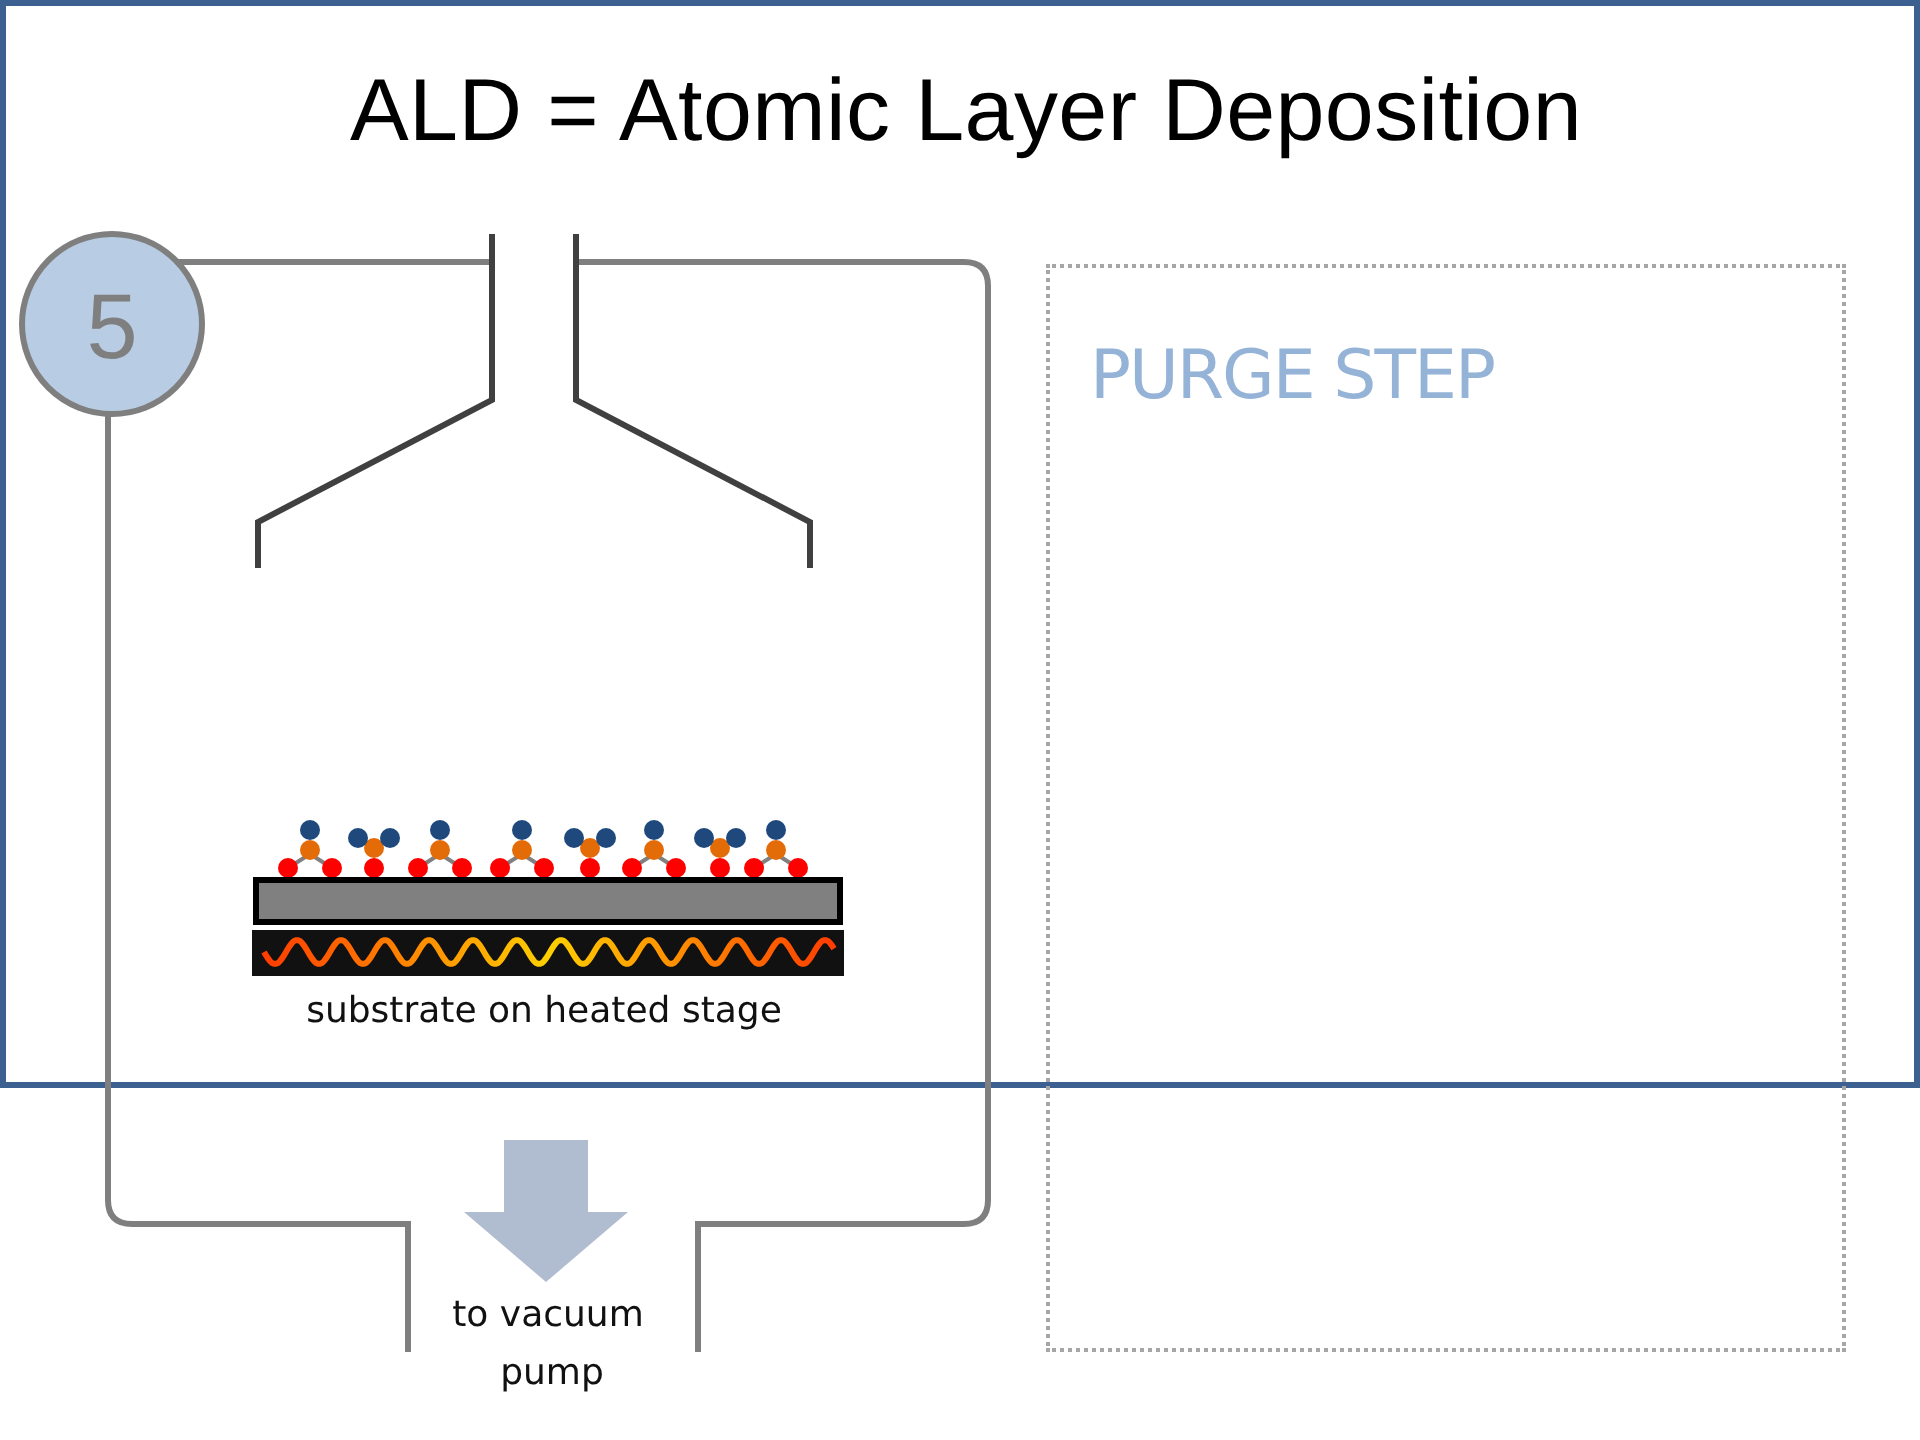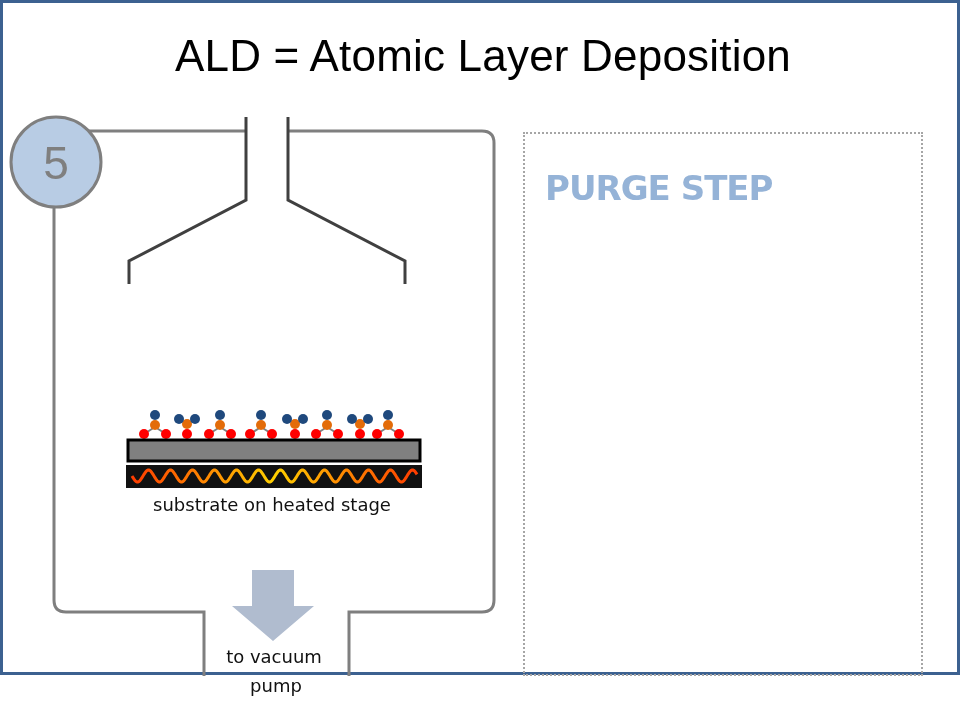--- a/index.html
+++ b/index.html
@@ -1,34 +1,34 @@
 <!DOCTYPE html>
 <html><head>
 <meta charset="utf-8">
 <style>
   html, body { margin: 0; padding: 0; }
   body { width: 960px; height: 720px; overflow: hidden; background: #fff; }
   #slide {
-    position: relative; width: 960px; height: 675px; box-sizing: border-box;
+    position: relative; width: 960px; height: 544px; box-sizing: border-box;
     border: 3px solid #3c6190; background: #fff;
     font-family: "Liberation Sans", sans-serif;
   }
   #title {
     position: absolute; left: 0; top: 28px; width: 960px; text-align: center;
     font-size: 44px; color: #000; letter-spacing: 0.2px;
   }
   #diagram { position: absolute; left: 0; top: 0; }
   .step-num { font-family: "Liberation Sans", sans-serif; font-size: 46px; fill: #7f7f7f; }
   .caption { font-family: "DejaVu Sans", sans-serif; font-size: 18px; fill: #111; }
   #info-box {
     position: absolute; left: 520px; top: 129px; width: 400px; height: 544px;
     box-sizing: border-box; border: 2px dotted #a6a6a6;
   }
   #step-title {
-    position: absolute; left: 20px; top: 34px; font-weight: bold; font-size: 34px;
+    position: absolute; left: 20px; top: 34px; font-weight: normal; font-size: 34px;
     font-family: "DejaVu Sans", sans-serif; letter-spacing: -1px;
   }
   #step-status {
     position: absolute; left: 20px; top: 84px; font-weight: bold; font-size: 34px;
     font-family: "DejaVu Sans", sans-serif; letter-spacing: -1px; color: #000;
   }
 </style>
 </head>
 <body>
 

